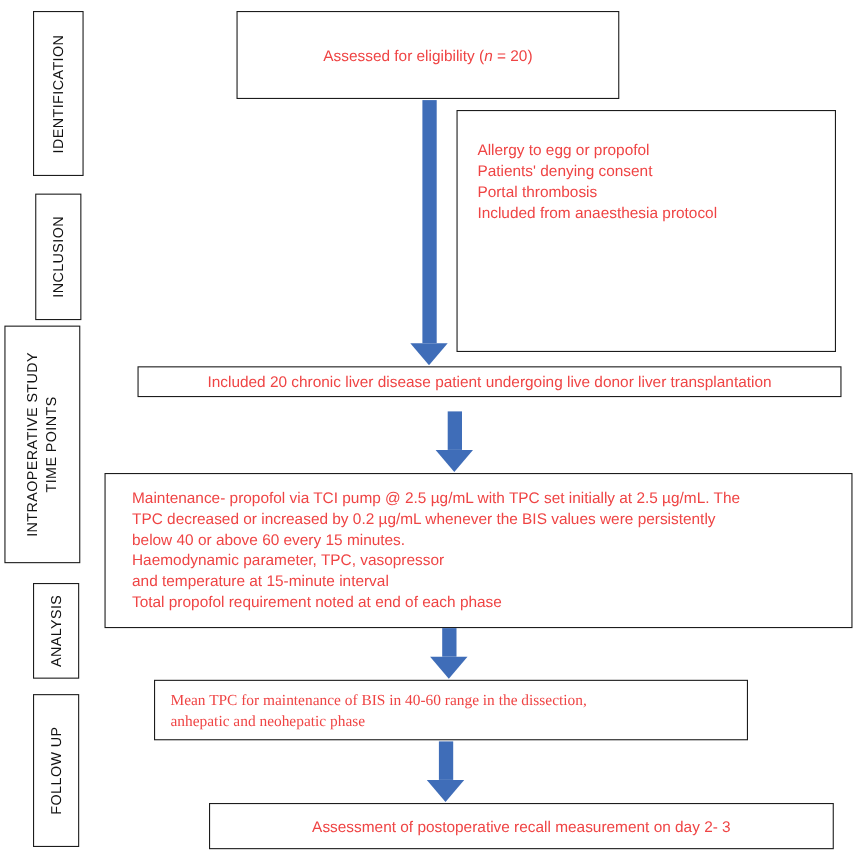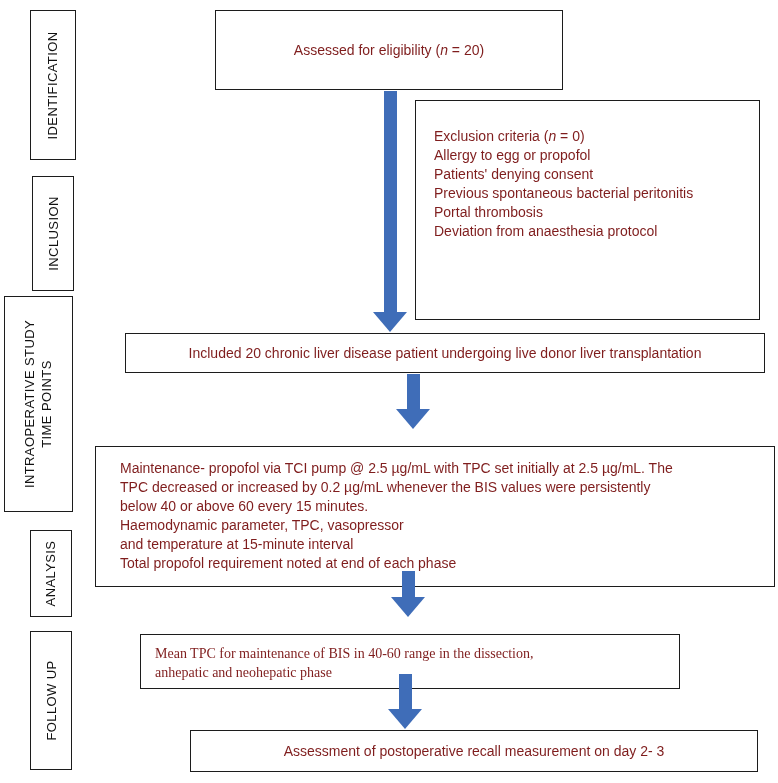--- a/index.html
+++ b/index.html
@@ -15,29 +15,29 @@
     height: 783px;
     background: #ffffff;
     overflow: hidden;
   }
   .box {
     position: absolute;
     background: #ffffff;
     border: 1px solid var(--border, #1c1c1c);
     font-size: 14px;
     line-height: 19px;
-    color: #7f1d1d;
+    color: #ef4444;
   }
   .box.center {
     display: flex;
     align-items: center;
     justify-content: center;
     text-align: center;
   }
-  .pre { white-space: pre-line; margin-top: 16px; }
+  .pre { white-space: pre-line; }
   .vlabel {
     position: absolute;
     background: #ffffff;
     border: 1px solid var(--border, #1c1c1c);
     display: flex;
     align-items: center;
     justify-content: center;
   }
   .vtxt {
     transform: rotate(-90deg);
@@ -99,29 +99,27 @@
   <div class="box center" style="left:215px; top:10px; width:348px; height:80px;">
     <span><span>Assessed for eligibility (</span><i>n</i><span> = 20)</span></span>
   </div>
 
   <div class="arrow" style="left:373px; top:91px; height:241px;">
     <div class="stem"></div>
     <div class="head"></div>
   </div>
 
   <div class="box" style="left:415px; top:100px; width:345px; height:220px; padding:26px 10px 10px 18px;">
-    <div><span>Exclusion criteria (</span><i>n</i><span> = 0)</span></div>
     <div class="excl-item">Allergy to egg or propofol</div>
     <div class="excl-item">Patients' denying consent</div>
-    <div class="excl-item">Previous spontaneous bacterial peritonitis</div>
     <div class="excl-item">Portal thrombosis</div>
-    <div class="excl-item">Deviation from anaesthesia protocol</div>
+    <div class="excl-item">Included from anaesthesia protocol</div>
   </div>
 
-  <div class="box center" style="left:125px; top:333px; width:640px; height:40px;">
+  <div class="box center" style="left:125px; top:333px; width:640px; height:28px;">
     <span>Included 20 chronic liver disease patient undergoing live donor liver transplantation</span>
   </div>
 
   <div class="arrow" style="left:396px; top:374px; height:55px;">
     <div class="stem"></div>
     <div class="head"></div>
   </div>
 
   <div class="box pre" style="left:95px; top:430px; width:680px; height:141px; padding:12px 8px 8px 24px;">Maintenance- propofol via TCI pump @ 2.5 µg/mL with TPC set initially at 2.5 µg/mL. The
 TPC decreased or increased by 0.2 µg/mL whenever the BIS values were persistently

